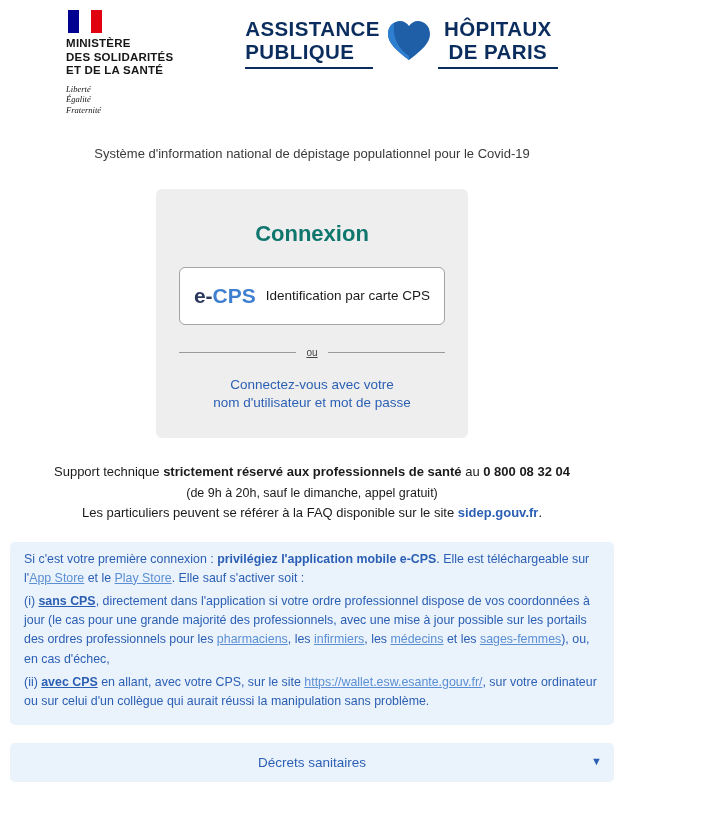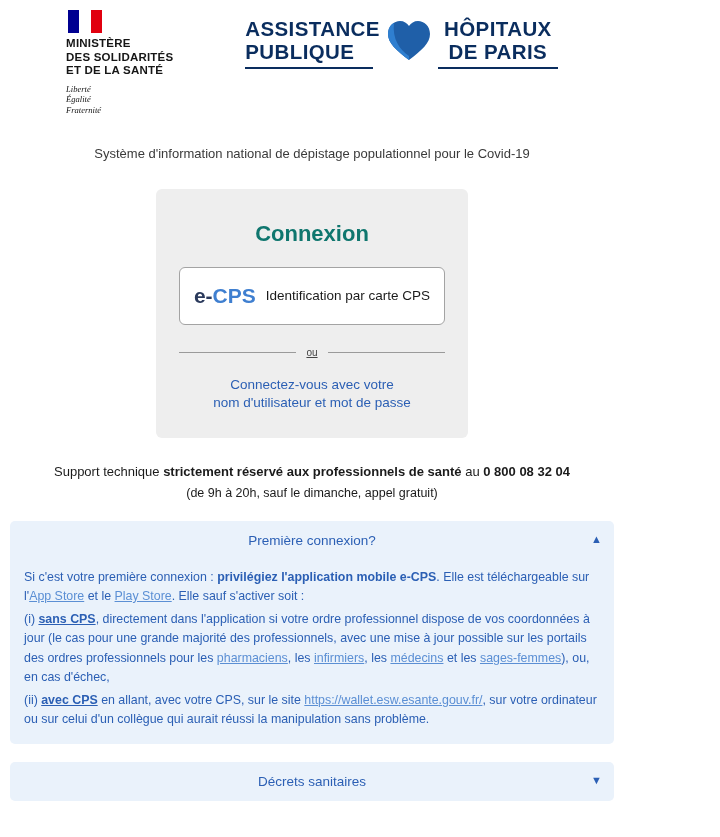--- a/index.html
+++ b/index.html
@@ -172,27 +172,26 @@
       <div>Connectez-vous avec votre</div>
       <div>nom d'utilisateur et mot de passe</div>
     </div>
   </div>
 
   <div class="support">
     <div>
       <span>Support technique </span><b>strictement réservé aux professionnels de santé</b><span> au </span><span class="phone">0 800 08 32 04</span>
     </div>
     <div class="small">(de 9h à 20h, sauf le dimanche, appel gratuit)</div>
+    <div>
+      <span>Les particuliers peuvent se référer à la FAQ disponible sur le site </span><a href="#">sidep.gouv.fr</a><span>.</span>
+    </div>
   </div>
 
   <div class="accordion">
-    <div class="acc-head">
-      <span>Première connexion?</span>
-      <span class="acc-arrow">▲</span>
-    </div>
     <div class="acc-body">
       <p style="margin:6px 0 0 0;">
         <span>Si c'est votre première connexion : </span><b>privilégiez l'application mobile e-CPS</b><span>. Elle est téléchargeable sur l'</span><a href="#" style="color:#5b8fd4;">App Store</a><span> et le </span><a href="#" style="color:#5b8fd4;">Play Store</a><span>. Elle sauf s'activer soit :</span>
       </p>
       <p style="margin:4px 0 0 0;">
         <span>(i) </span><u>sans CPS</u><span>, directement dans l'application si votre ordre professionnel dispose de vos coordonnées à jour (le cas pour une grande majorité des professionnels, avec une mise à jour possible sur les portails des ordres professionnels pour les </span><a href="#" style="color:#5b8fd4;">pharmaciens</a><span>, les </span><a href="#" style="color:#5b8fd4;">infirmiers</a><span>, les </span><a href="#" style="color:#5b8fd4;">médecins</a><span> et les </span><a href="#" style="color:#5b8fd4;">sages-femmes</a><span>), ou, en cas d'échec,</span>
       </p>
       <p style="margin:4px 0 0 0;">
         <span>(ii) </span><u>avec CPS</u><span> en allant, avec votre CPS, sur le site </span><a href="#" style="color:#5b8fd4;">https://wallet.esw.esante.gouv.fr/</a><span>, sur votre ordinateur ou sur celui d'un collègue qui aurait réussi la manipulation sans problème.</span>
       </p>

